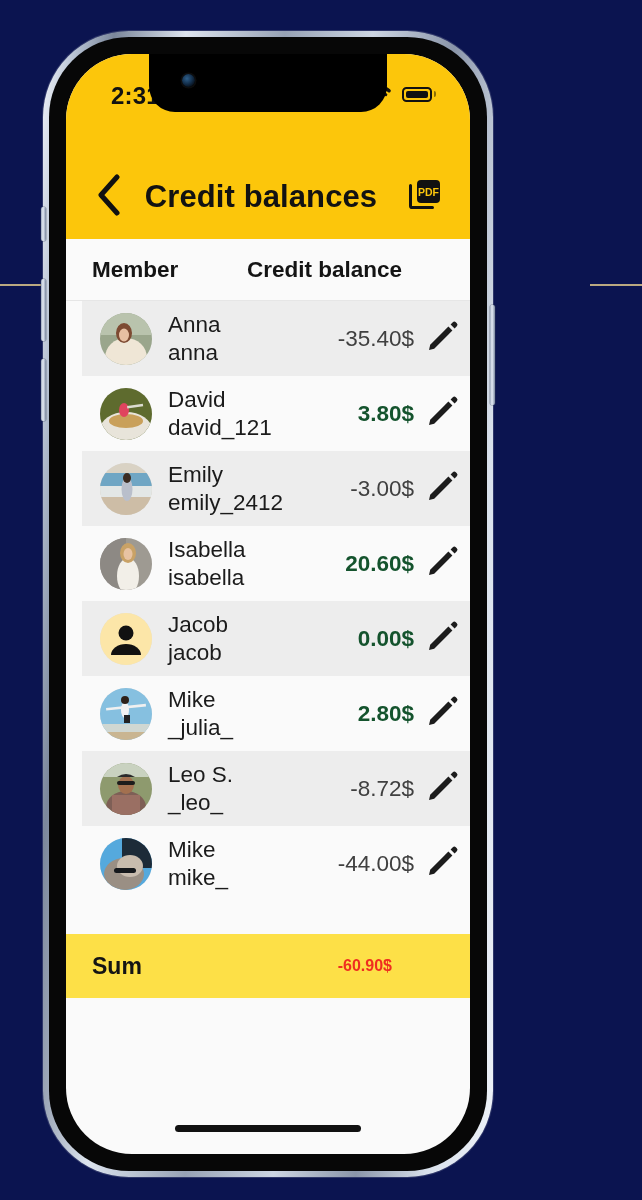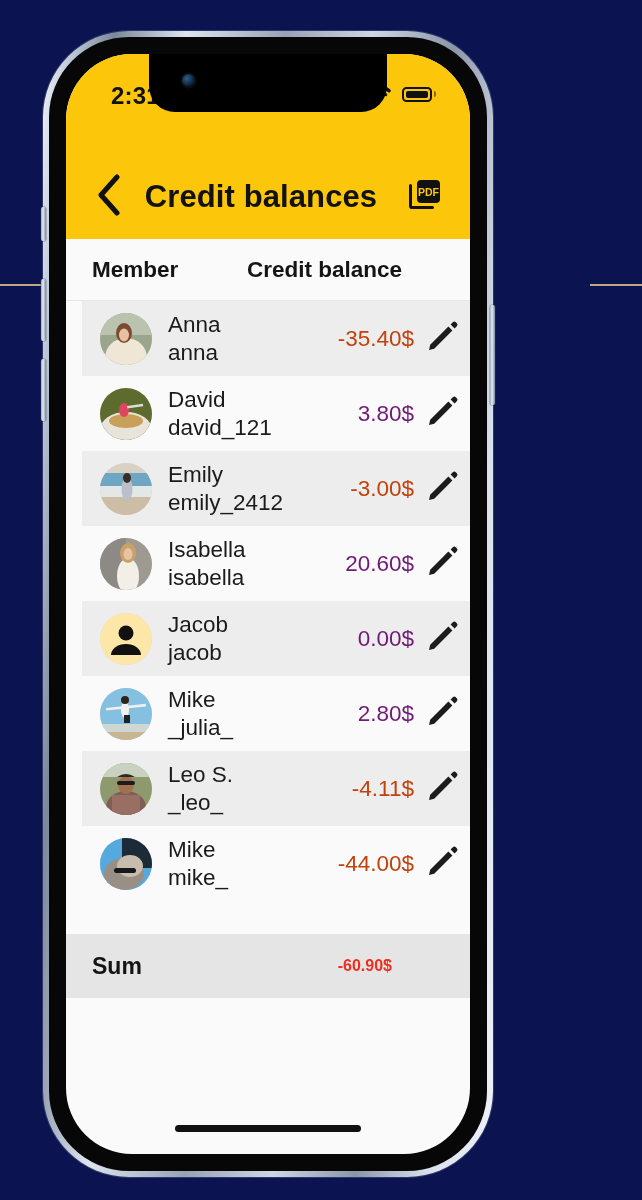--- a/index.html
+++ b/index.html
@@ -187,35 +187,35 @@
   }
   .name-handle {
     font-size: 22.5px; color: #1b1b1b; font-weight: 400;
   }
   .amount {
     margin-left: auto;
     font-size: 22.5px; font-weight: 400;
     text-align: right;
     min-width: 120px;
   }
-  .amount.neg { color: #c2410c; }
-  .amount.pos { color: #701a75; }
+  .amount.neg { color: #404040; }
+  .amount.pos { color: #14532d; font-weight: bold; }
   .edit-btn {
     width: 56px; height: 56px;
     display:flex; align-items:center; justify-content:center;
     cursor:pointer; background:none; border:none;
     flex: 0 0 56px;
   }
 
   
   #sum-row {
     position: absolute; left: 0; top: 880px; width: 100%;
     height: 64px;
     display:flex; align-items:center;
-    background: #e5e5e5;
+    background: #fde047;
   }
   #sum-label {
     margin-left: 26px;
     font-size: 23px; font-weight: 700; color: #141414;
   }
   #sum-value {
     margin-left: auto; margin-right: 78px;
     font-size: 16px; font-weight: 700; color: #ef2e20;
   }
 
@@ -439,21 +439,21 @@
     <rect x="12" y="32" width="28" height="20" fill="#9a6f63"></rect>
     <ellipse cx="26" cy="22" rx="8" ry="9" fill="#a3704f"></ellipse>
     <rect x="17" y="18" width="18" height="4" rx="2" fill="#1c1c1c"></rect>
     <path d="M17 14 q9 -6 18 0 z" fill="#2a2a2a"></path>
               </svg>
             </div>
             <div class="names">
               <div class="name-first">Leo S.</div>
               <div class="name-handle">_leo_</div>
             </div>
-            <div class="amount neg">-4.11$</div>
+            <div class="amount neg">-8.72$</div>
             <button class="edit-btn">
               <span><svg width="34" height="34" viewBox="0 0 34 34">
   <path d="M5.2 24.8 L4 30 l5.2 -1.2 L27.4 10.6 l-4 -4 Z" fill="#1c1c1c"></path>
   <path d="M25.6 4.4 l4 4 2.2 -2.2 a2.1 2.1 0 0 0 0 -3 l-1 -1 a2.1 2.1 0 0 0 -3 0 Z" fill="#1c1c1c"></path>
 </svg></span>
             </button>
           </div>
           <div class="row">
             <div class="avatar">
               <svg viewBox="0 0 52 52">

